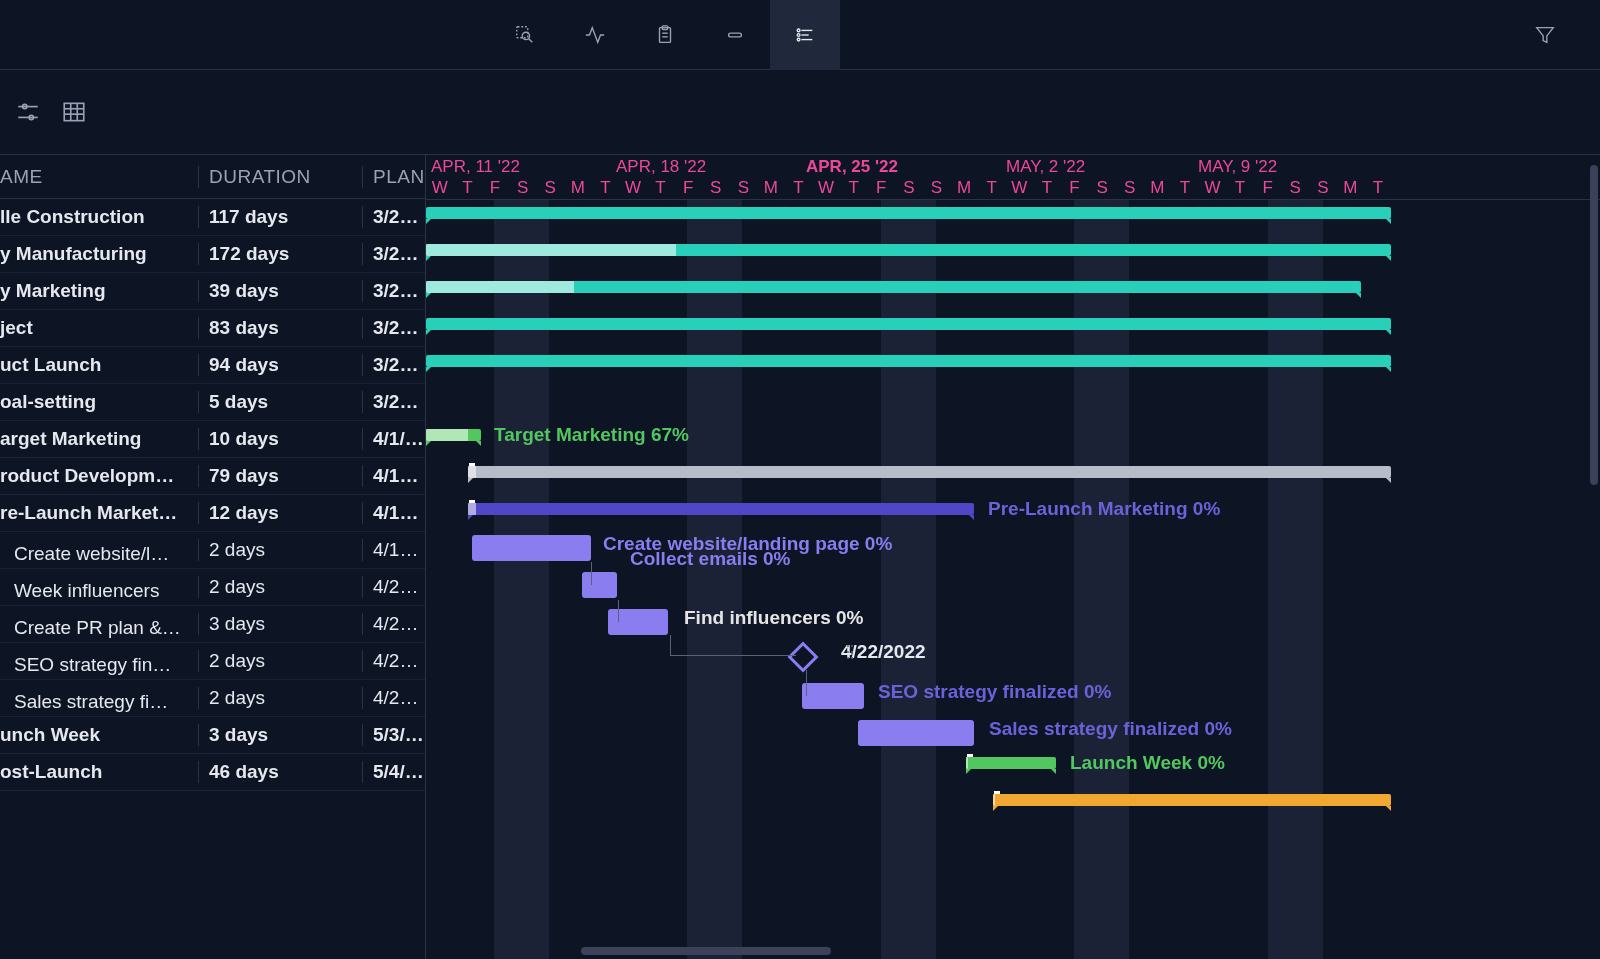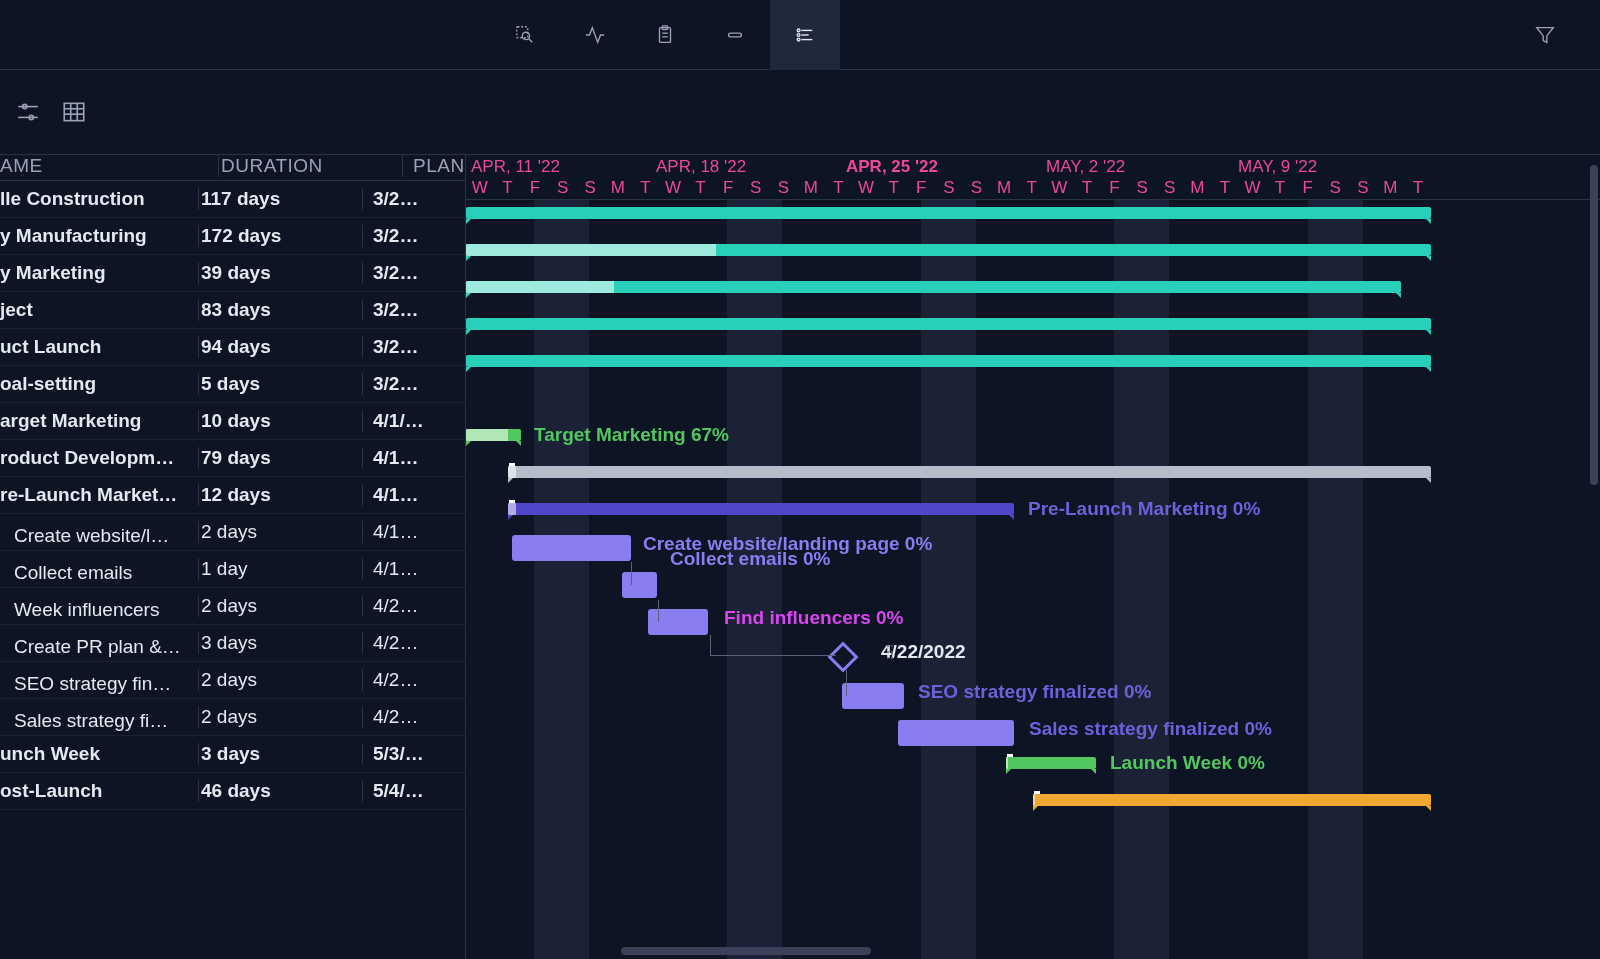--- a/index.html
+++ b/index.html
@@ -76,31 +76,30 @@
     display: flex;
   }
 
   
   .table {
     flex: 0 0 425px;
     border-right: 1px solid var(--border);
   }
   .table-header {
     display: flex;
-    height: 27px;
+    height: 45px;
     border-top: 1px solid var(--border);
     border-bottom: 1px solid var(--border);
-    align-items: flex-start;
+    align-items: center;
     color: var(--text-dim);
     font-size: 19px;
     letter-spacing: .5px;
-    gap: 20px;
   }
   .col-name   { width: 198px; padding-left: 0; overflow: hidden; white-space: nowrap; }
-  .col-dur    { width: 164px; padding-left: 2px; border-left: 1px solid var(--border); overflow: hidden; white-space: nowrap; }
+  .col-dur    { width: 164px; padding-left: 10px; border-left: 1px solid var(--border); overflow: hidden; white-space: nowrap; }
   .col-plan   { width: 63px;  padding-left: 10px; border-left: 1px solid var(--border); overflow: hidden; white-space: nowrap; }
 
   .table-body { }
   .row {
     display: flex;
     height: 37px;
     align-items: center;
     font-size: 19px;
     border-bottom: 1px solid #1a2135;
   }
@@ -340,25 +339,20 @@
           <div class="col-name">re-Launch Market…</div>
           <div class="col-dur">12 days</div>
           <div class="col-plan">4/15/2</div>
         </div>
         <div class="row indent">
           <div class="col-name">Create website/l…</div>
           <div class="col-dur">2 days</div>
           <div class="col-plan">4/15/2</div>
         </div>
         <div class="row indent">
-          <div class="col-name">Collect emails</div>
-          <div class="col-dur">1 day</div>
-          <div class="col-plan">4/19/2</div>
-        </div>
-        <div class="row indent">
           <div class="col-name">Week influencers</div>
           <div class="col-dur">2 days</div>
           <div class="col-plan">4/20/2</div>
         </div>
         <div class="row indent">
           <div class="col-name">Create PR plan &amp;…</div>
           <div class="col-dur">3 days</div>
           <div class="col-plan">4/22/2</div>
         </div>
         <div class="row indent">
@@ -459,21 +453,21 @@
         <div class="bar summary" style="left: 42px; top: 303px; width: 506px; background: var(--indigo);">
           <div style="position: absolute; left: 0px; top: 0px; height: 100%; width: 8px; background: rgba(255, 255, 255, 0.55);"></div>
         </div>
         <div style="position: absolute; left: 43px; top: 300px; width: 6px; height: 3px; background: rgb(255, 255, 255);"></div>
         <div class="bar-label" style="left: 562px; top: 298px; color: rgb(107, 98, 218);">Pre-Launch Marketing  0%</div>
         <div class="bar task" style="left: 46px; top: 335px; width: 119px; background: var(--lavender);"></div>
         <div class="bar-label" style="left: 177px; top: 333px; color: rgb(138, 125, 240);">Create website/landing page  0%</div>
         <div class="bar task" style="left: 156px; top: 372px; width: 35px; background: var(--lavender);"></div>
         <div class="bar-label" style="left: 204px; top: 348px; color: rgb(138, 125, 240);">Collect emails  0%</div>
         <div class="bar task" style="left: 182px; top: 409px; width: 60px; background: var(--lavender);"></div>
-        <div class="bar-label" style="left: 258px; top: 407px; color: #d946ef;">Find influencers  0%</div>
+        <div class="bar-label" style="left: 258px; top: 407px; color: #e5e5e5;">Find influencers  0%</div>
         <div class="milestone" style="left: 366px; top: 446px;"></div>
         <div class="bar-label" style="left: 415px; top: 441px; color: rgb(229, 232, 239);">4/22/2022</div>
         <div class="bar task" style="left: 376px; top: 483px; width: 62px; background: var(--lavender);"></div>
         <div class="bar-label" style="left: 452px; top: 481px; color: rgb(107, 98, 218);">SEO strategy finalized  0%</div>
         <div class="bar task" style="left: 432px; top: 520px; width: 116px; background: var(--lavender);"></div>
         <div class="bar-label" style="left: 563px; top: 518px; color: rgb(107, 98, 218);">Sales strategy finalized  0%</div>
         <div class="bar summary" style="left: 540px; top: 557px; width: 90px; background: var(--green);">
           <div style="position: absolute; left: 0px; top: 0px; height: 100%; width: 2px; background: rgba(255, 255, 255, 0.55);"></div>
         </div>
         <div style="position: absolute; left: 541px; top: 554px; width: 6px; height: 3px; background: rgb(255, 255, 255);"></div>

